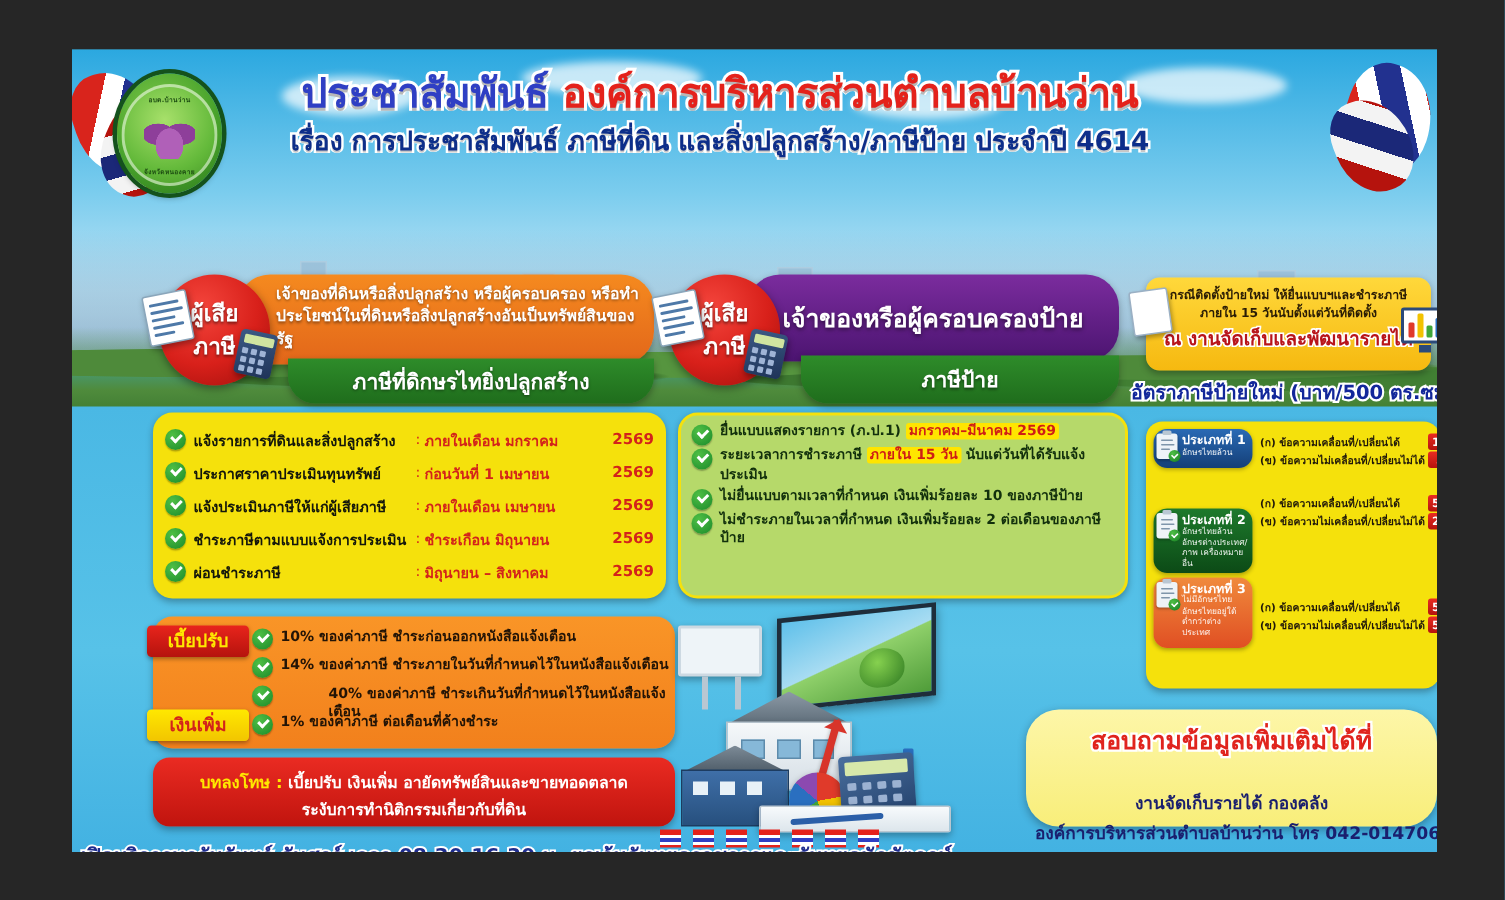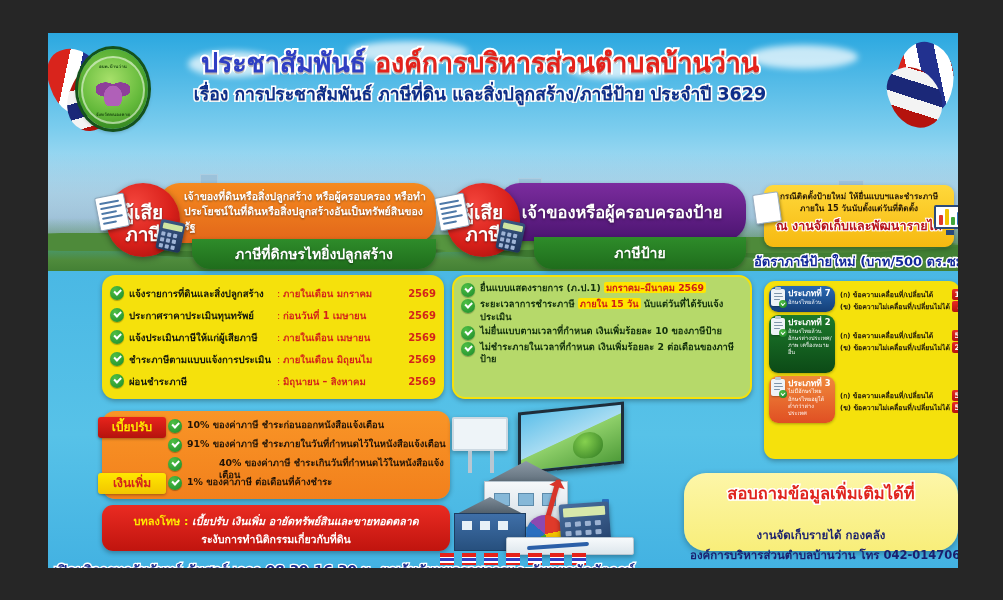--- a/index.html
+++ b/index.html
@@ -61,21 +61,21 @@
   .h2 { margin-top:3px; font-size:17.5px; font-weight:bold; color:#0d2e8a;
     -webkit-text-stroke:3.2px #fff; paint-order:stroke fill; white-space:nowrap;
     text-shadow:0 1px 0 rgba(0,0,0,.22); }
 
   
   .payer-wrap { position:absolute; }
   .payer-badge { position:absolute; left:0; top:0; width:74px; height:74px; border-radius:50%;
     background:radial-gradient(circle at 38% 30%, #f4453c 0%, #d8201a 55%, #9d0f0c 100%);
     box-shadow:0 2px 6px rgba(0,0,0,.4); z-index:4; }
   .payer-badge span { position:absolute; left:0; right:0; text-align:center; color:#fff;
-    font-weight:bold; font-size:19px; text-shadow:0 1px 2px rgba(0,0,0,.5); }
+    font-weight:bold; font-size:15px; text-shadow:0 1px 2px rgba(0,0,0,.5); }
   .payer-badge .t1 { top:14px; }
   .payer-badge .t2 { top:36px; }
   .doc-ic { position:absolute; left:-9px; top:12px; width:30px; height:34px; z-index:5;
     background:#fff; border:1px solid #8aa6bb; border-radius:2px; transform:rotate(-11deg);
     box-shadow:1px 2px 4px rgba(0,0,0,.35); overflow:hidden; }
   .doc-ic i { position:absolute; left:3px; height:2px; background:#4e79a8; border-radius:1px; }
   .calc-ic { position:absolute; left:52px; top:38px; width:25px; height:30px; z-index:5;
     background:linear-gradient(160deg,#3c5a86,#1e3358); border-radius:3px; transform:rotate(12deg);
     box-shadow:1px 2px 4px rgba(0,0,0,.4); overflow:hidden; }
   .calc-ic .scr { position:absolute; left:2.5px; top:2.5px; right:2.5px; height:6px;
@@ -136,21 +136,21 @@
   .pbadge.fine { top:6px; background:linear-gradient(180deg,#e8241c,#b5130d); color:#ffe800; }
   .pbadge.extra { top:62px; background:linear-gradient(180deg,#ffe800,#f2c500); color:#d3231b; }
   .prow { position:absolute; left:66px; display:flex; align-items:flex-start; }
   .prow .tx { font-size:9.4px; font-weight:bold; color:#231406; line-height:1.3; }
 
   
   #punish { position:absolute; left:54px; top:472px; width:348px; height:46px;
     background:linear-gradient(180deg,#ea2b22 0%,#c0140e 100%); border-radius:11px;
     box-shadow:0 2px 5px rgba(0,0,0,.3); padding:5px 8px; text-align:center; }
   #punish .k { font-size:11px; font-weight:bold; color:#ffe800; }
-  #punish .v { font-size:10.6px; font-weight:bold; color:#fff;font-style:italic; }
+  #punish .v { font-size:10.6px; font-weight:bold; color:#fff; }
   #punish .l2 { font-size:10.6px; font-weight:bold; color:#fff; margin-top:1px; }
 
   
   #hours { position:absolute; left:0; top:522px; width:100%; height:30px;
     display:flex; align-items:center; padding-left:6px; }
   #hours span { font-size:13.5px; font-weight:bold; color:#1f2d8e;
     -webkit-text-stroke:2.6px #fff; paint-order:stroke fill; white-space:nowrap; }
 
   
   #notice { position:absolute; left:716px; top:152px; width:190px; height:62px;
@@ -298,21 +298,21 @@
       <div class="logo-txt" style="top:7px;">อบต.บ้านว่าน</div>
       <div class="logo-glyph"></div>
       <div class="logo-txt" style="bottom:6px;">จังหวัดหนองคาย</div>
     </div>
   </div>
 
   <div id="headline">
     <div class="h1">
       <span class="a">ประชาสัมพันธ์ </span><span class="b">องค์การบริหารส่วนตำบลบ้านว่าน</span>
     </div>
-    <div class="h2">เรื่อง การประชาสัมพันธ์ ภาษีที่ดิน และสิ่งปลูกสร้าง/ภาษีป้าย ประจำปี 3629</div>
+    <div class="h2">เรื่อง การประชาสัมพันธ์ ภาษีที่ดิน และสิ่งปลูกสร้าง/ภาษีป้าย ประจำปี 4614</div>
   </div>
 
   <div class="payer-wrap" id="landBanner">
     <div class="pill-top">เจ้าของที่ดินหรือสิ่งปลูกสร้าง หรือผู้ครอบครอง หรือทำประโยชน์ในที่ดินหรือสิ่งปลูกสร้างอันเป็นทรัพย์สินของรัฐ</div>
     <div class="pill-bot">ภาษีที่ดิกษรไทยิ่งปลูกสร้าง</div>
     <div class="payer-badge">
       <span class="t1">ผู้เสีย</span>
       <span class="t2">ภาษี</span>
     </div>
     <div class="doc-ic">
@@ -383,21 +383,21 @@
       <div class="chk"></div>
       <div class="lbl">แจ้งประเมินภาษีให้แก่ผู้เสียภาษี</div>
       <div class="sep">:</div>
       <div class="dt">ภายในเดือน เมษายน</div>
       <div class="yr">2569</div>
     </div>
     <div class="lrow">
       <div class="chk"></div>
       <div class="lbl">ชำระภาษีตามแบบแจ้งการประเมิน</div>
       <div class="sep">:</div>
-      <div class="dt">ภายในเดือน มิถุยนไม</div>
+      <div class="dt">ชำระเกือน มิถุนายน</div>
       <div class="yr">2569</div>
     </div>
     <div class="lrow">
       <div class="chk"></div>
       <div class="lbl">ผ่อนชำระภาษี</div>
       <div class="sep">:</div>
       <div class="dt">มิถุนายน – สิงหาคม</div>
       <div class="yr">2569</div>
     </div>
   </div>
@@ -423,21 +423,21 @@
 
   <div id="penalty">
     <div class="pbadge fine">เบี้ยปรับ</div>
     <div class="pbadge extra">เงินเพิ่ม</div>
     <div class="prow" style="top:8px;">
       <div class="chk"></div>
       <div class="tx">10% ของค่าภาษี ชำระก่อนออกหนังสือแจ้งเตือน</div>
     </div>
     <div class="prow" style="top:27px;">
       <div class="chk"></div>
-      <div class="tx">91% ของค่าภาษี ชำระภายในวันที่กำหนดไว้ในหนังสือแจ้งเตือน</div>
+      <div class="tx">14% ของค่าภาษี ชำระภายในวันที่กำหนดไว้ในหนังสือแจ้งเตือน</div>
     </div>
     <div class="prow" style="top:46px;gap:32px;">
       <div class="chk"></div>
       <div class="tx">40% ของค่าภาษี ชำระเกินวันที่กำหนดไว้ในหนังสือแจ้งเตือน</div>
     </div>
     <div class="prow" style="top:65px;">
       <div class="chk"></div>
       <div class="tx">1% ของค่าภาษี ต่อเดือนที่ค้างชำระ</div>
     </div>
   </div>
@@ -528,36 +528,36 @@
 
   <div id="rateBox">
     <div class="rrow">
       <div class="rtype" style="background:linear-gradient(180deg,#2a6ab5,#143f77);">
         <div class="clip">
           <i style="top:4px;width:8px;"></i>
             <i style="top:7px;width:9px;"></i>
             <i style="top:10px;width:6px;"></i>
             <em></em>
         </div>
-        <div class="tn">ประเภทที่ 7</div>
+        <div class="tn">ประเภทที่ 1</div>
         <div class="td">อักษรไทยล้วน</div>
       </div>
       <div class="ritems">
         <div class="ritem">
           <div class="rtx">(ก) ข้อความเคลื่อนที่/เปลี่ยนได้</div>
           <div class="rval">10</div>
         </div>
         <div class="ritem">
           <div class="rtx">(ข) ข้อความไม่เคลื่อนที่/เปลี่ยนไม่ได้</div>
           <div class="rval">5</div>
         </div>
       </div>
     </div>
     <div class="rrow">
-      <div class="rtype" style="background:linear-gradient(180deg,#1d7a2c,#0c4a16);padding-bottom:16px;">
+      <div class="rtype" style="background:linear-gradient(180deg,#1d7a2c,#0c4a16);padding-bottom:1px;margin-top:24px;">
         <div class="clip">
           <i style="top:4px;width:8px;"></i>
             <i style="top:7px;width:9px;"></i>
             <i style="top:10px;width:6px;"></i>
             <em></em>
         </div>
         <div class="tn">ประเภทที่ 2</div>
         <div class="td">อักษรไทยล้วน อักษรต่างประเทศ/ภาพ เครื่องหมายอื่น</div>
       </div>
       <div class="ritems" style="padding-top:14px;">

